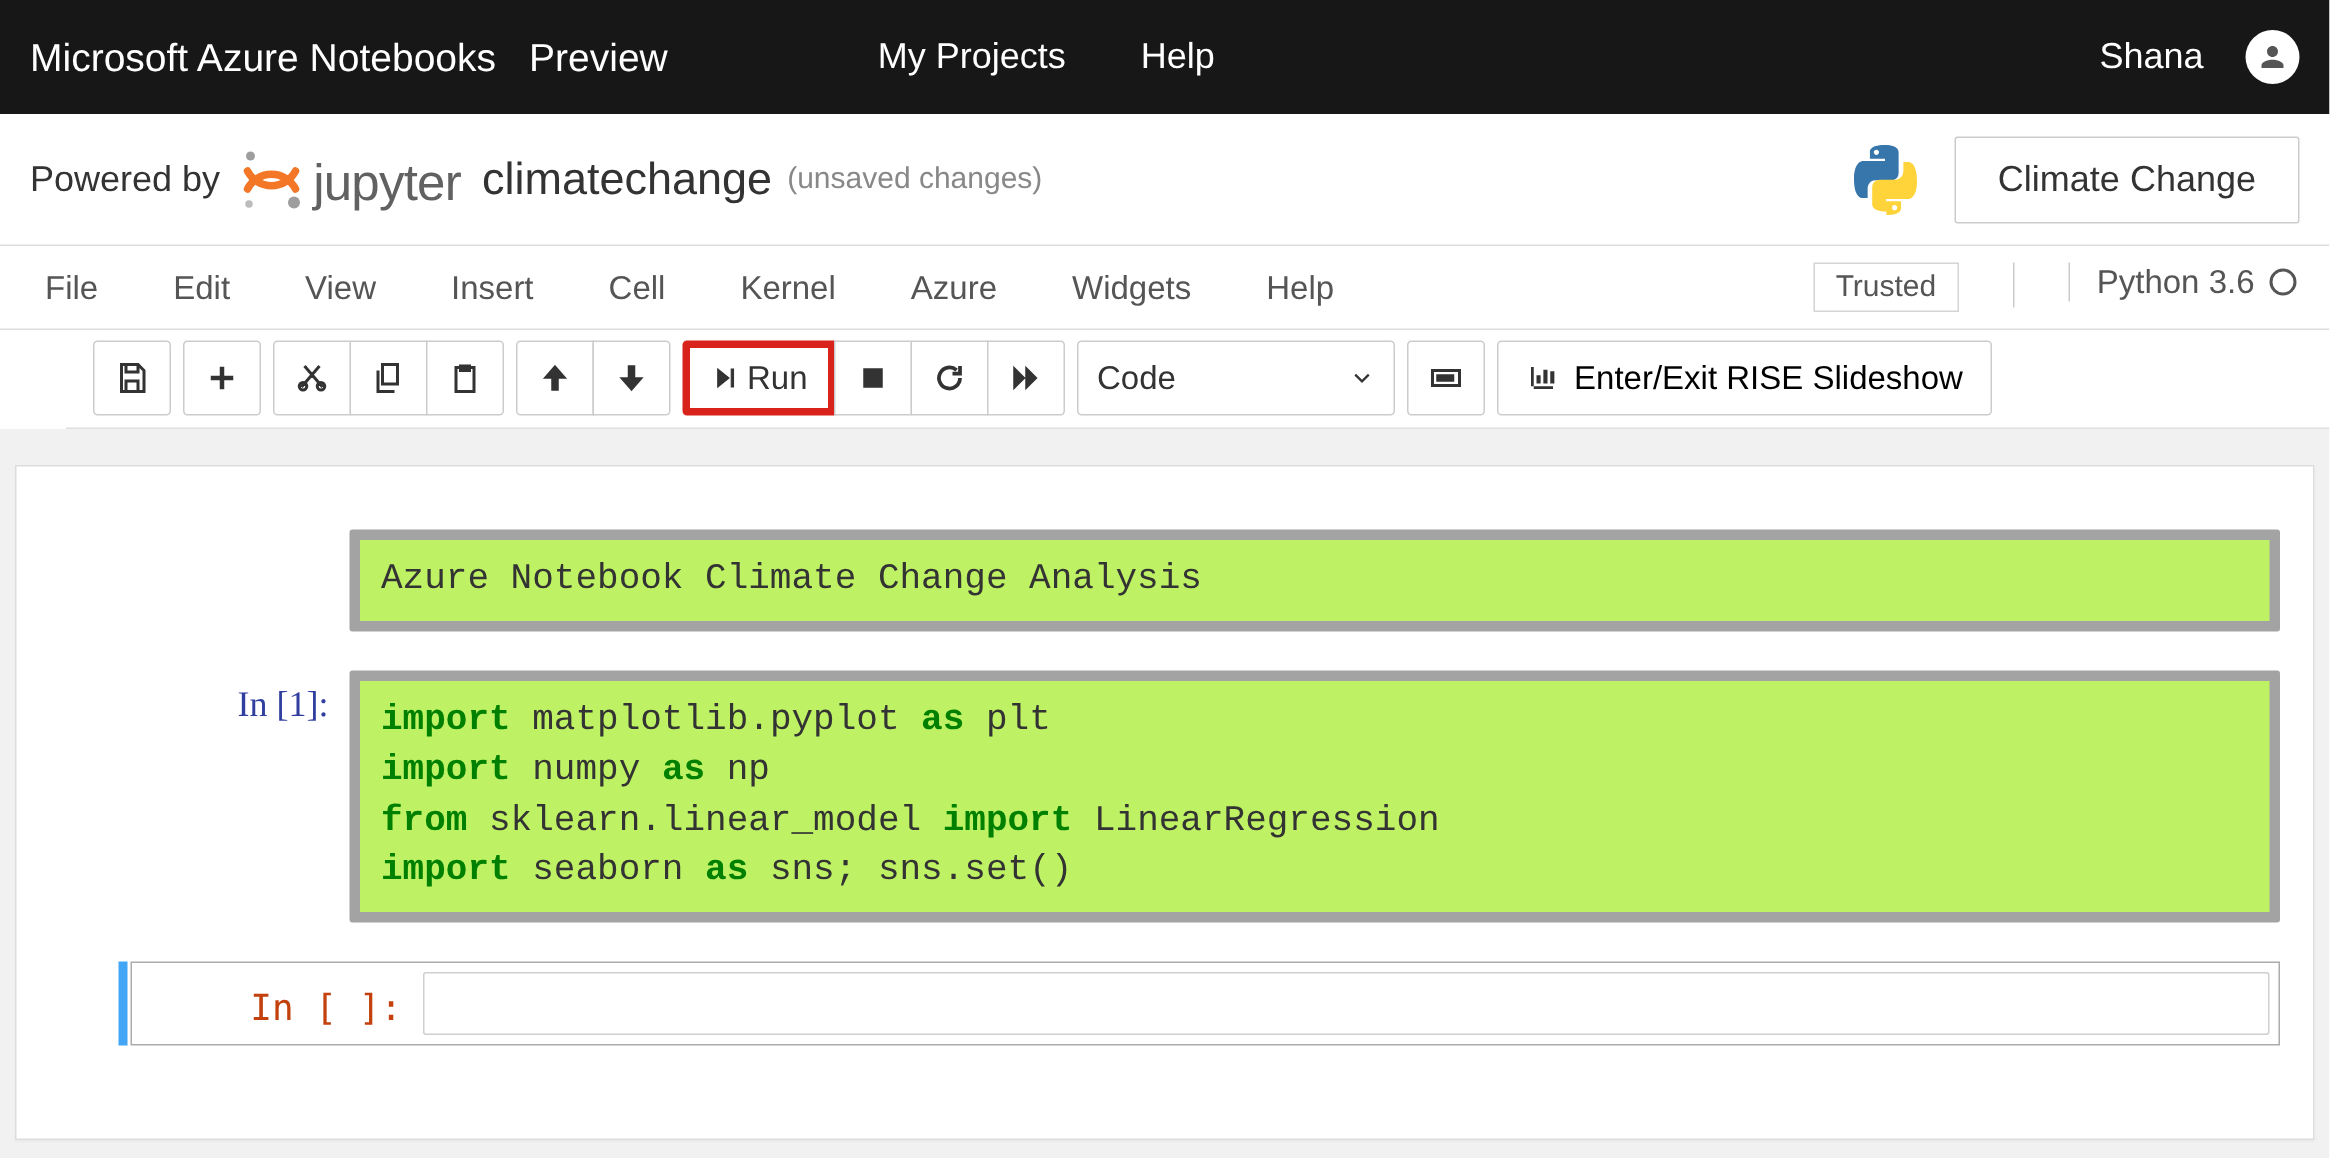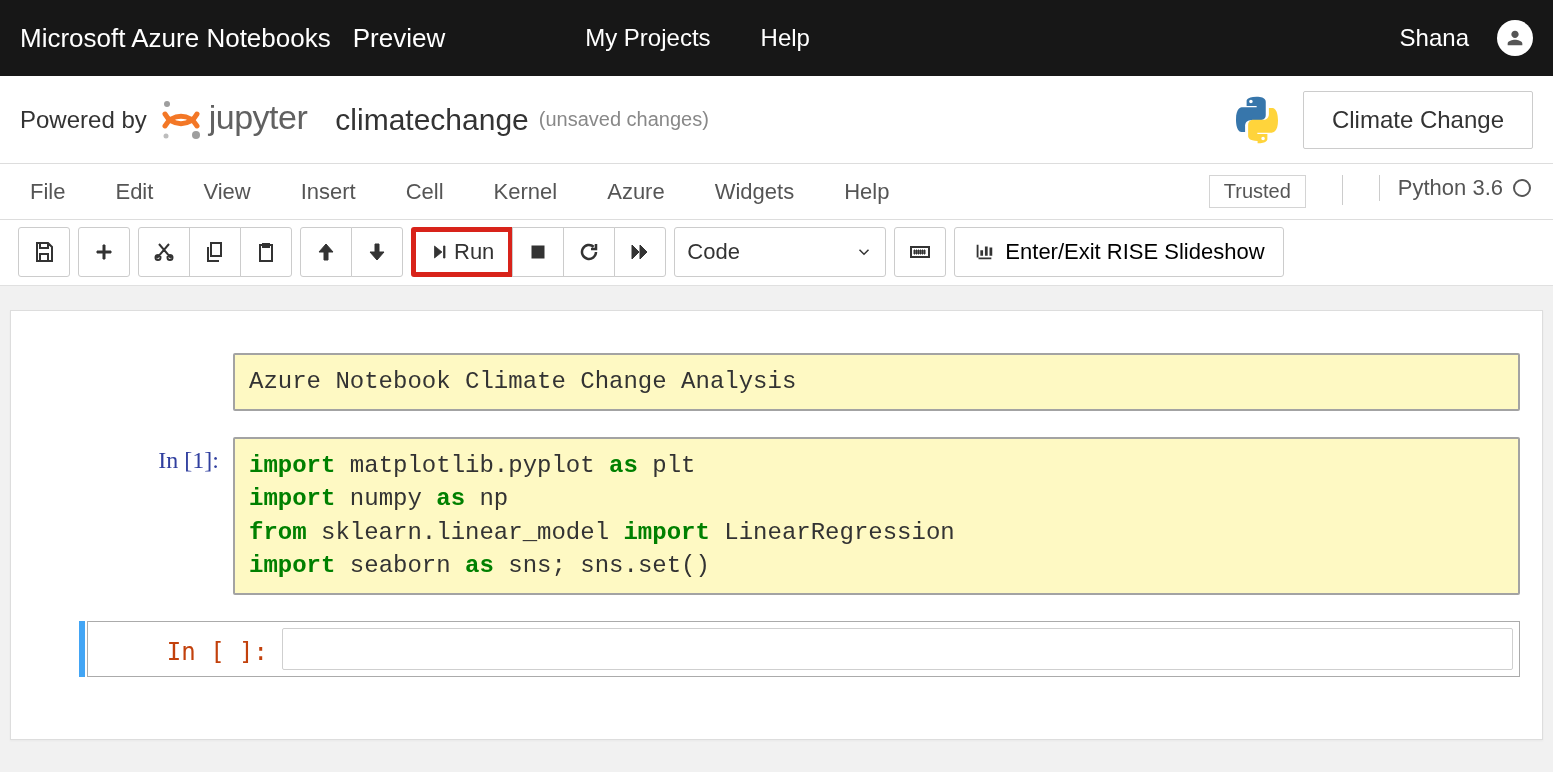--- a/index.html
+++ b/index.html
@@ -12,56 +12,56 @@
   .preview { font-size: 26px; font-weight: 400; color: #fff; margin-left: 10px; }
   .topnav { display: flex; gap: 50px; margin-left: 140px; font-size: 24px; }
   .topnav a { color: #fff; text-decoration: none; cursor: pointer; }
   .topbar-right { margin-left: auto; display: flex; align-items: center; gap: 28px; font-size: 24px; }
   .user-icon { width: 36px; height: 36px; border-radius: 50%; background: #fff; display: flex; align-items: center; justify-content: center; }
   .user-icon svg { width: 22px; height: 22px; fill: #555; }
 
   
   .jupyter-header { display: flex; align-items: center; height: 88px; padding: 0 20px; border-bottom: 1px solid #ddd; }
   .powered-by { font-size: 24px; color: #333; margin-right: 12px; }
-  .jupyter-logo { display: flex; align-items: flex-start; gap: 6px; margin-right: 28px; }
+  .jupyter-logo { display: flex; align-items: flex-end; gap: 6px; margin-right: 14px; }
   .jupyter-logo-icon { position: relative; width: 44px; height: 44px; }
   .jupyter-text { font-size: 34px; color: #616161; font-weight: 400; letter-spacing: -0.5px; }
   .nb-name { font-size: 30px; color: #333; }
   .unsaved { font-size: 20px; color: #888; margin-left: 10px; }
   .python-logo { margin-left: auto; margin-right: 18px; display:flex; align-items:center; }
   .project-btn { border: 1px solid #ccc; background: #fff; padding: 14px 28px; font-size: 24px; color: #333; border-radius: 2px; cursor: pointer; }
 
   
   .menubar { display: flex; align-items: center; height: 56px; padding: 0 22px; border-bottom: 1px solid #ddd; gap: 34px; color: #555; }
   .menubar .menu-item { font-size: 22px; cursor: pointer; padding: 4px 8px; text-align: right; }
   .menubar-right { margin-left: auto; display: flex; align-items: flex-start; gap: 36px; }
   .trusted { border: 1px solid #d4d4d4; padding: 4px 14px; font-size: 20px; color: #555; }
   .kernel-name { font-size: 22px; color: #555; padding-left: 18px; border-left: 1px solid #ccc; display: flex; align-items: center; gap: 10px;}
   .kernel-circle { width: 18px; height: 18px; border: 2px solid #555; border-radius: 50%; display: inline-block;}
   .divider-v { width:1px; height:30px; background:#ccc; }
 
   
-  .toolbar { display: flex; align-items: center; height: 66px; padding: 6px 18px 8px; gap: 8px; border-bottom: 1px solid #e0e0e0; }
+  .toolbar { display: flex; align-items: center; height: 66px; padding: 6px 18px 8px; gap: 8px; border-bottom: 1px solid #e0e0e0; margin-left: 44px; }
   .tbtn { width: 52px; height: 50px; border: 1px solid #ccc; background: #fff; border-radius: 3px; display: flex; align-items: center; justify-content: center; cursor: pointer; }
   .tbtn svg { width: 24px; height: 24px; fill: #333; stroke: #333; }
   .tbtn-group { display: flex; gap: 0; }
   .tbtn-group .tbtn { border-radius: 0; margin-left: -1px; }
   .tbtn-group .tbtn:first-child { border-radius: 3px 0 0 3px; margin-left: 0;}
   .tbtn-group .tbtn:last-child { border-radius: 0 3px 3px 0; }
   .run-btn { width: auto; padding: 0 14px; gap: 6px; font-size: 22px; color: #333; border: 5px solid #d8231a; font-weight: 500;}
   .run-btn svg { width: 18px; height: 18px; }
   .cell-type-select { border: 1px solid #ccc; height: 50px; width: 212px; padding: 0 12px; font-size: 22px; color: #333; background: #fff; border-radius: 3px; display: flex; align-items: center; justify-content: space-between; cursor: pointer;}
   .rise-btn { border: 1px solid #ccc; height: 50px; padding: 0 18px; display: flex; align-items: center; gap: 10px; font-size: 22px; background:#fff; border-radius:3px; cursor:pointer;}
 
   
   .notebook-wrap { background: #f1f1f1; padding: 24px 10px; min-height: 500px; }
   .notebook { background: #fff; border: 1px solid #ddd; padding: 42px 22px 36px; box-shadow: 0 1px 2px rgba(0,0,0,0.04);}
   .cell { display: flex; margin-bottom: 26px; }
   .prompt { width: 200px; text-align: right; font-family: Liberation Serif, serif; font-size: 24px; color: #303f9f; padding: 10px 14px 0 0; flex-shrink: 0;}
-  .input-area { flex: 1; border: 2px solid #a3a3a3; background: #fef9c3; padding: 10px 14px; border-radius: 2px; font-family: "Consolas", "Courier New", monospace; font-size: 24px; line-height: 1.4; white-space: pre; overflow-x: auto;}
+  .input-area { flex: 1; border: 7px solid #a3a3a3; background: #bef264; padding: 10px 14px; border-radius: 2px; font-family: "Consolas", "Courier New", monospace; font-size: 24px; line-height: 1.4; white-space: pre; overflow-x: auto;}
   .raw-cell .input-area { font-family: "Consolas","Courier New",monospace; font-size: 24px; color:#333; min-height:50px; display:flex; align-items:center;}
   .cell.selected { position: relative; }
   .cell.selected::before { content:""; position:absolute; left:46px; top:0; bottom:0; width:6px; background:#42a5f5; }
   .cell.selected .input-area { background:#fff; }
   .cell.selected .cell-inner { border:1px solid #ababab; padding:6px; flex:1; display:flex;}
   .cell.selected .prompt-inner { width: 188px; text-align:right; padding:10px 14px 0 0; font-family:"Consolas",monospace; font-size:24px; color:#c2410c; flex-shrink:0;}
   .cell.selected .input-area { border:1px solid #cfcfcf; }
 
   
   .kw-import { color: #008000; font-weight: bold; }

